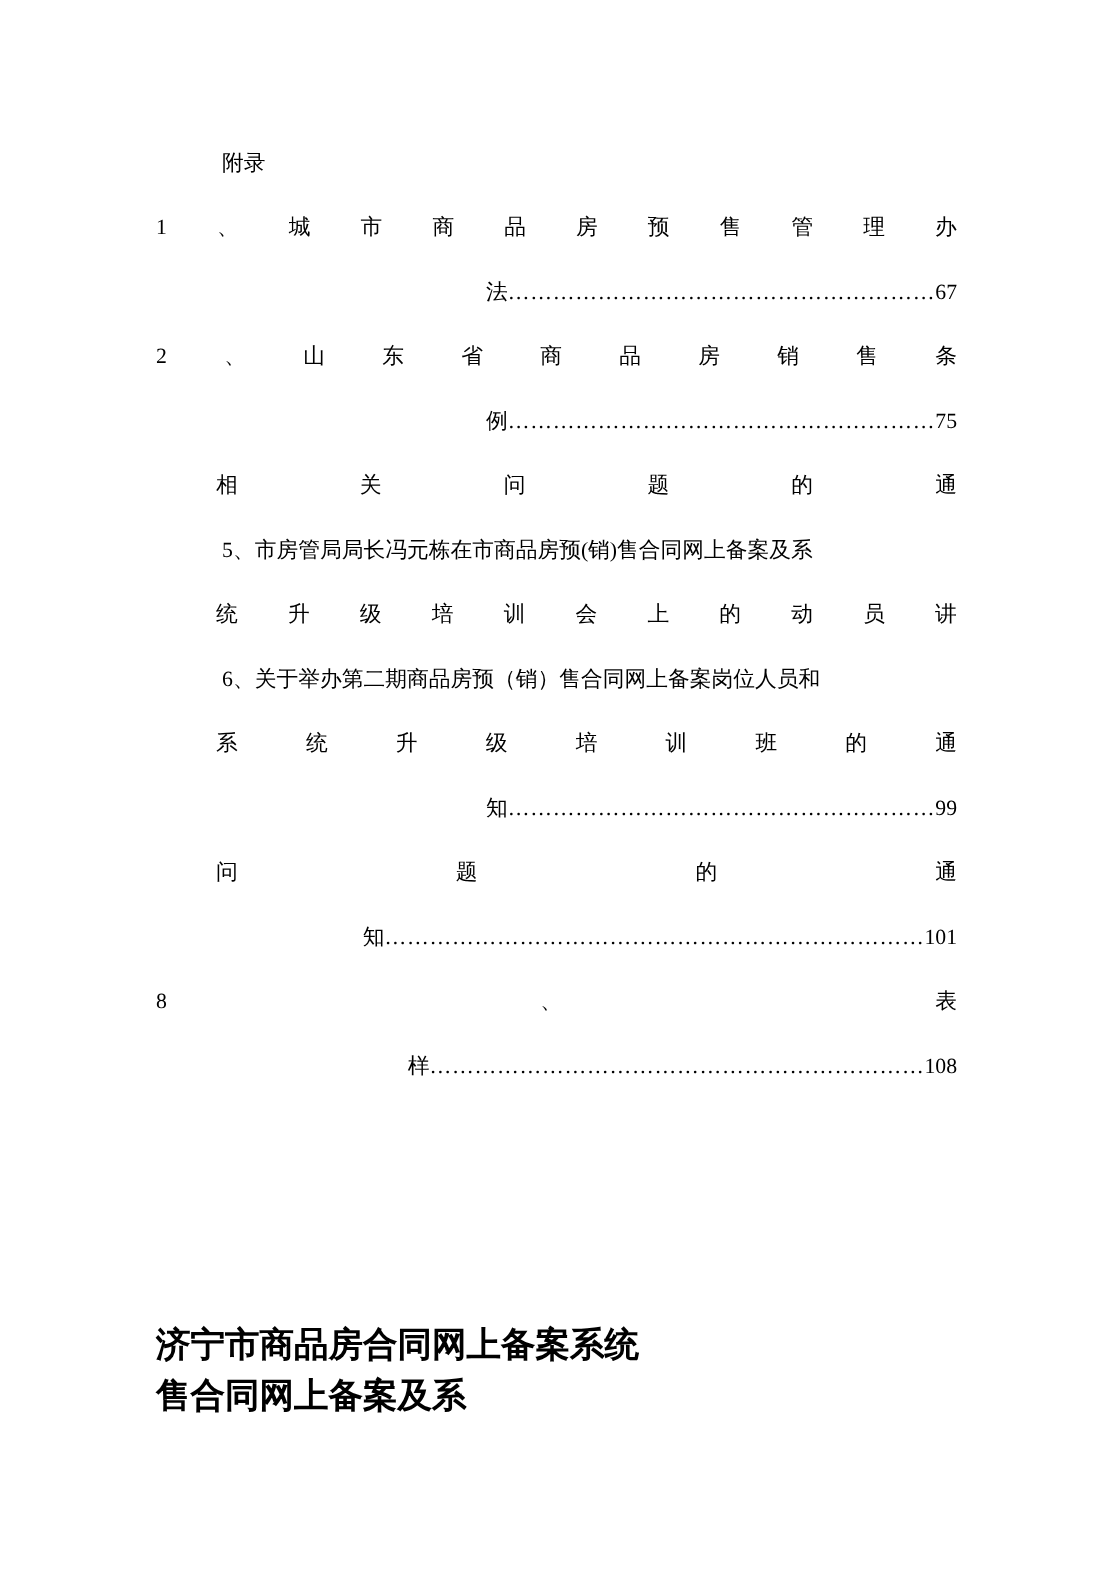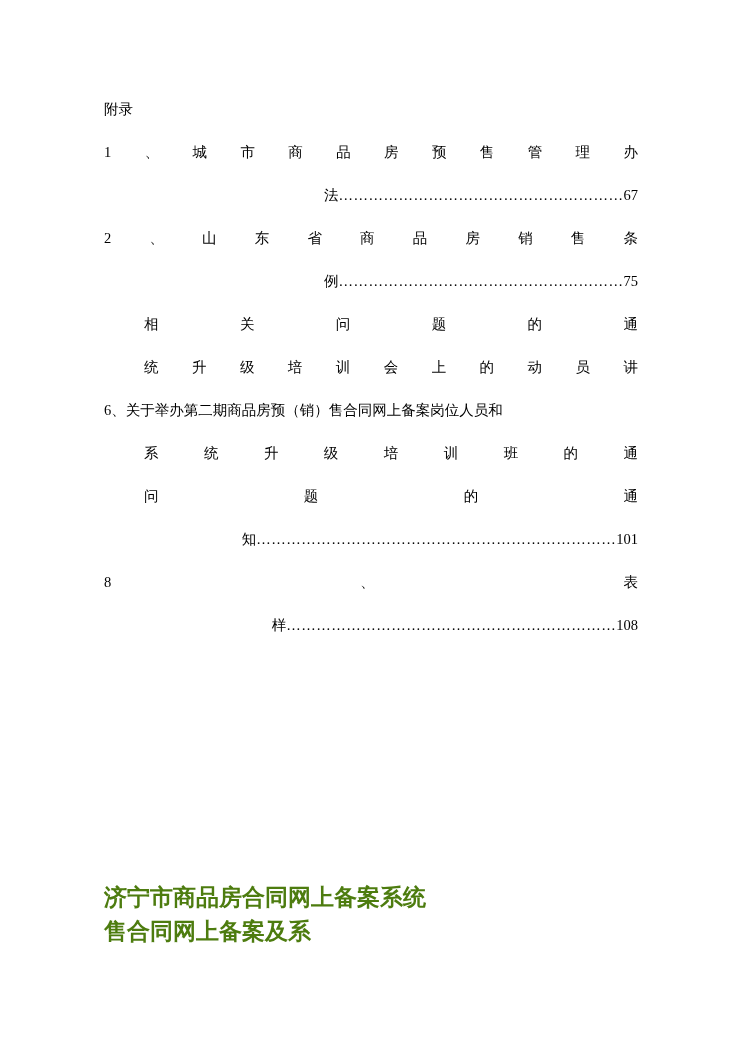--- a/index.html
+++ b/index.html
@@ -48,20 +48,21 @@
   .justified.indent {
     width: 494px;
     margin-left: 40px;
   }
   .justified span {
     display: inline-block;
   }
 
   .plain {
     width: 534px;
+    margin-left: 44px;
   }
   .dots-line {
     width: 534px;
     white-space: nowrap;
     overflow: hidden;
     text-align: right;
   }
   .dots-line.indent {
     padding-left: 40px;
     width: 494px;
@@ -81,21 +82,21 @@
     position: absolute;
     left: 104px;
     top: 880px;
     width: 540px;
   }
   .big-title {
     font-family: "DejaVu Sans", "Liberation Sans", sans-serif;
     font-weight: bold;
     font-size: 23px;
     line-height: 34px;
-    color: #4d7c0f;
+    color: #000000;
     white-space: nowrap;
   }
 </style>
 </head>
 <body>
 
 <div class="page">
 
   <div class="content">
 
@@ -139,20 +140,21 @@
 
     <div class="toc-line justified indent">
       <span>相</span>
       <span>关</span>
       <span>问</span>
       <span>题</span>
       <span>的</span>
       <span>通</span>
     </div>
 
+    <div class="toc-line plain">5、市房管局局长冯元栋在市商品房预(销)售合同网上备案及系</div>
     <div class="toc-line justified indent">
       <span>统</span>
       <span>升</span>
       <span>级</span>
       <span>培</span>
       <span>训</span>
       <span>会</span>
       <span>上</span>
       <span>的</span>
       <span>动</span>
@@ -165,20 +167,23 @@
       <span>系</span>
       <span>统</span>
       <span>升</span>
       <span>级</span>
       <span>培</span>
       <span>训</span>
       <span>班</span>
       <span>的</span>
       <span>通</span>
     </div>
+    <div class="toc-line dots-line indent">
+      <span class="lead">知</span><span class="dots">…………………………………………………</span><span class="pageno">99</span>
+    </div>
 
     <div class="toc-line justified indent">
       <span>问</span>
       <span>题</span>
       <span>的</span>
       <span>通</span>
     </div>
     <div class="toc-line dots-line indent">
       <span class="lead">知</span><span class="dots">………………………………………………………………</span><span class="pageno">101</span>
     </div>

